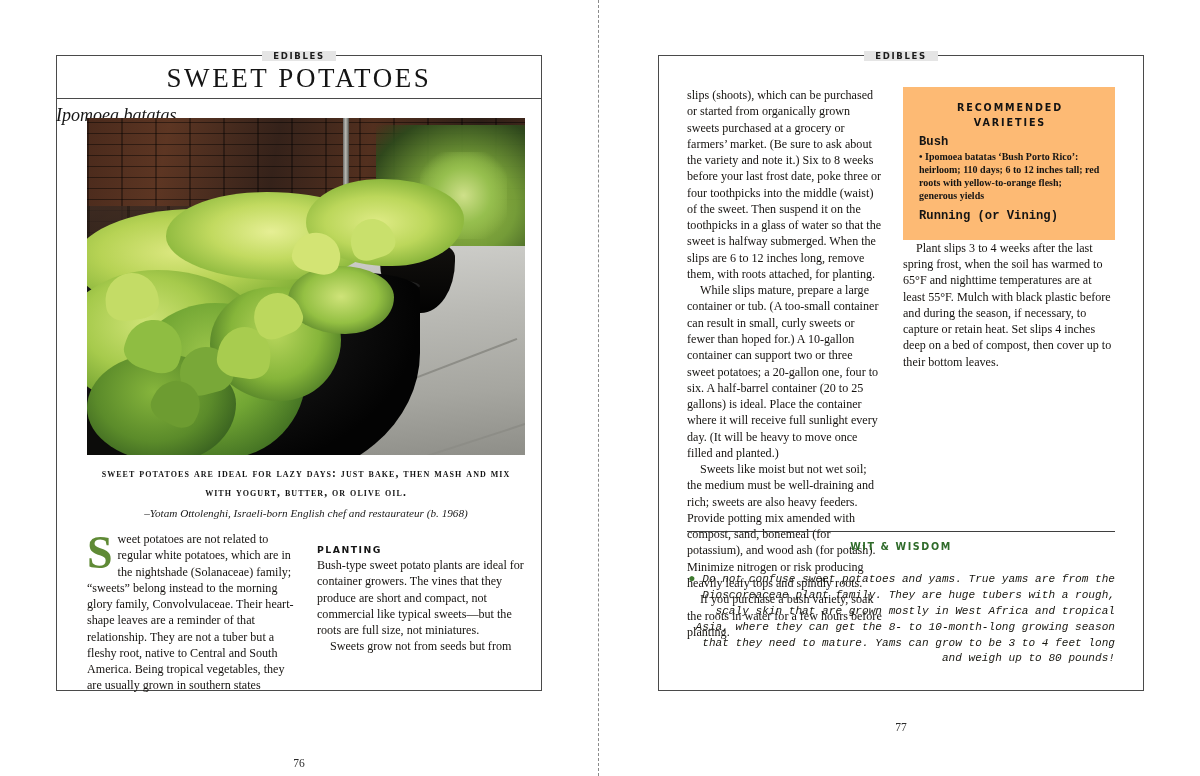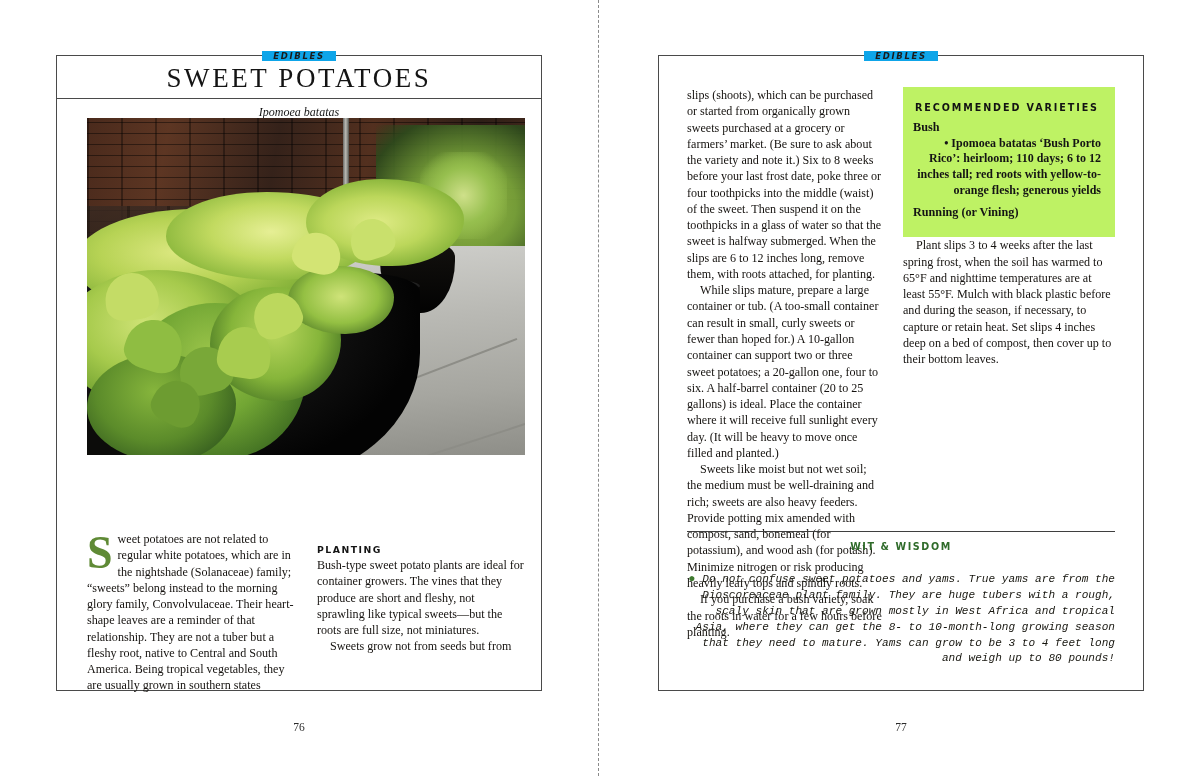--- a/index.html
+++ b/index.html
@@ -36,28 +36,27 @@
 
   
   .runhead {
     position: absolute;
     top: -10px; left: 0; right: 0;
     text-align: center;
     pointer-events: none;
   }
   .runhead .rh-text {
     display: inline-block;
-    background: #0ea5e9;
+    background: #e5e5e5;
     padding: 0 11px;
     font-family: "DejaVu Sans", sans-serif;
     font-size: 8.5px;
     font-weight: bold;
     letter-spacing: 1.7px;
     color: #1b1b1b;
-    font-style: italic;
   }
 
   
   #title-rule {
     position: absolute;
     left: 0; right: 0; top: 43px;
     border-bottom: 1.5px solid #4a4a4a;
   }
   #chapter-title {
     position: absolute;
@@ -66,23 +65,23 @@
     font-family: "Liberation Serif", serif;
     font-size: 27px;
     font-weight: normal;
     letter-spacing: 2.6px;
     color: #141414;
     margin: 0;
   }
   #latin-name {
     position: absolute;
     left: 0; right: 0; top: 50px;
-    text-align: center;
+    text-align: left;
     font-style: italic;
-    font-size: 12px;
+    font-size: 18px;
     color: #161616;
   }
 
   
   #photo {
     position: absolute;
     left: 31px; top: 63px;
     width: 438px; height: 337px;
     overflow: hidden;
     background: #0c0c0a;
@@ -252,50 +251,49 @@
     left: 29px; top: 32px;
     width: 428px;
     display: flex;
     gap: 20px;
   }
   #rcol-left  { width: 196px; }
   #rcol-right { width: 212px; }
 
   
   #varieties-box {
-    background: #bef264;
-    padding: 14px 14px 16px 10px;
+    background: #fdba74;
+    padding: 14px 14px 16px 16px;
     width: 212px;
   }
   #varieties-title {
     font-family: "DejaVu Sans", sans-serif;
     font-size: 9.6px;
     font-weight: bold;
     letter-spacing: 1.9px;
     text-align: center;
     color: #131313;
     line-height: 1.55;
     margin: 0 0 4px 0;
   }
   .var-group-head {
-    font-family: Liberation Serif, serif;
+    font-family: Liberation Mono, monospace;
     font-size: 12.2px;
     font-weight: bold;
     color: #141414;
     margin: 7px 0 1px 0;
   }
   .var-group-head.first { margin-top: 2px; }
   .var-item {
     font-family: "Liberation Serif", serif;
-    font-size: 12px;
+    font-size: 10px;
     font-weight: bold;
     line-height: 1.3;
     color: #141414;
     margin: 0 0 7px 0;
-    text-align: right;
   }
 
   
   #wit-wrap {
     position: absolute;
     left: 29px; bottom: 24px;
     width: 428px;
   }
   #wit-rule {
     border-top: 1.6px solid #3f3f3f;
@@ -380,33 +378,37 @@
       <div class="leaf" style="left:9%;top:60%;width:13%;height:15%;background:#8fbd42;transform:rotate(18deg);"></div>
       <div class="leaf" style="left:21%;top:68%;width:12%;height:14%;background:#79a838;transform:rotate(-14deg);"></div>
       <div class="leaf" style="left:30%;top:62%;width:12%;height:15%;background:#a8cc4f;transform:rotate(8deg);"></div>
       <div class="leaf" style="left:15%;top:78%;width:11%;height:13%;background:#6d9c31;transform:rotate(26deg);"></div>
       <div class="leaf" style="left:38%;top:52%;width:11%;height:13%;background:#bcd85d;transform:rotate(-22deg);"></div>
       <div class="leaf" style="left:4%;top:46%;width:12%;height:14%;background:#c4dc66;transform:rotate(-8deg);"></div>
       <div class="leaf" style="left:47%;top:34%;width:11%;height:12%;background:#d3e474;transform:rotate(14deg);"></div>
       <div class="leaf" style="left:60%;top:30%;width:10%;height:12%;background:#c9e06c;transform:rotate(-18deg);"></div>
     </div>
 
+    <div id="quote-block">
+      <div id="quote-text">Sweet potatoes are ideal for lazy days: Just bake, then mash and mix with yogurt, butter, or olive oil.</div>
+      <div id="quote-attrib">–Yotam Ottolenghi, Israeli-born English chef and restaurateur (b. 1968)</div>
+    </div>
 
     <div id="left-cols">
       <div class="col">
         <p class="bodytext"><span id="dropcap">S</span><span>weet potatoes are not related to regular white potatoes, which are in the nightshade (Solanaceae) family; “sweets” belong instead to the morning glory family, Convolvulaceae. Their heart-shape leaves are a reminder of that relationship. They are not a tuber but a fleshy root, native to Central and South America. Being tropical vegetables, they are usually grown in southern states</span></p>
       </div>
       <div class="col">
         <div class="subhead">PLANTING</div>
-        <p class="bodytext" style="text-indent:0">Bush-type sweet potato plants are ideal for container growers. The vines that they produce are short and fleshy, not sprawling like typical sweets—but the roots are full size, not miniatures.</p>
+        <p class="bodytext" style="text-indent:0">Bush-type sweet potato plants are ideal for container growers. The vines that they produce are short and compact, not commercial like typical sweets—but the roots are full size, not miniatures.</p>
         <p class="bodytext">Sweets grow not from seeds but from</p>
       </div>
     </div>
 
-    <div class="folio" id="folio-left" style="top:666px;left:213px;">76</div>
+    <div class="folio" id="folio-left" style="top:702px;left:213px;">76</div>
   </div>
 
   <div class="page" id="page-right">
     <div class="page-frame"></div>
 
     <div class="runhead">
       <span class="rh-text">EDIBLES</span>
     </div>
 
     <div id="right-top">

